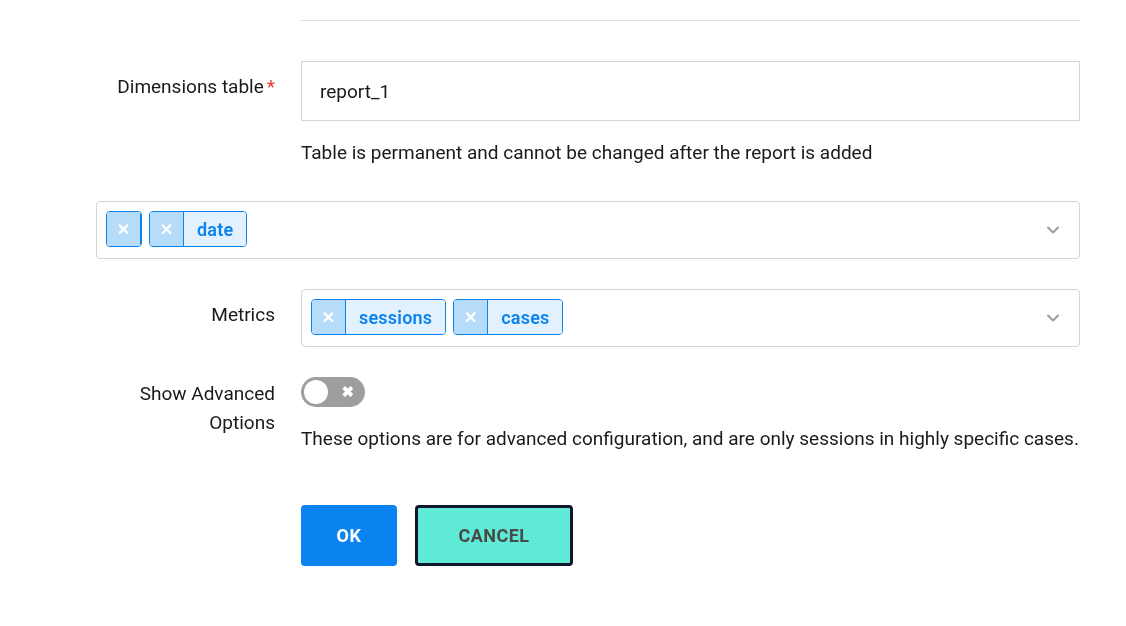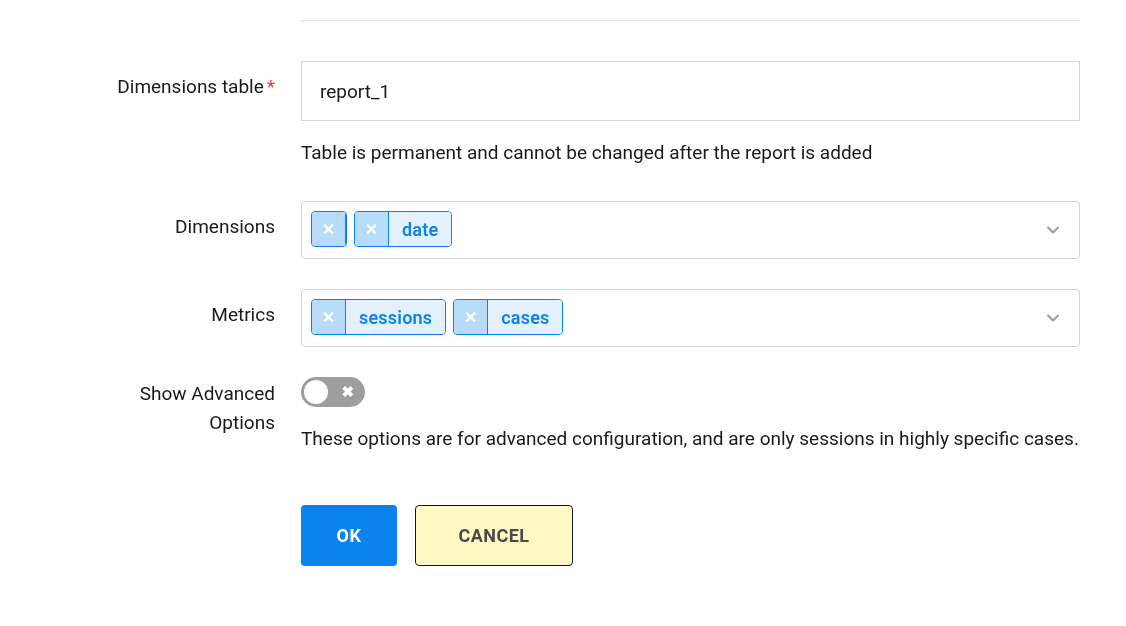--- a/index.html
+++ b/index.html
@@ -153,23 +153,23 @@
       cursor: pointer;
       font-family: inherit;
     }
     .btn-primary {
       background: #0a83f0;
       color: #fff;
       border: none;
       min-width: 96px;
     }
     .btn-secondary {
-      background: #fef9c3;
+      background: #5eead4;
       color: #4a4a4a;
-      border: 1px solid #0f172a;
+      border: 3px solid #0f172a;
       min-width: 158px;
     }
   </style>
 </head>
 <body>
 
 <div class="form-container">
 
   <hr class="divider">
 
@@ -177,21 +177,20 @@
     <div class="form-label-col">
       <span>Dimensions table</span><span class="required-star">*</span>
     </div>
     <div class="form-field-col">
       <input class="text-input" type="text" value="report_1" style="">
       <div class="helper-text">Table is permanent and cannot be changed after the report is added</div>
     </div>
   </div>
 
   <div class="form-row">
-    <div class="form-label-col">Dimensions</div>
     <div class="form-field-col">
       <div class="multiselect">
         <span class="tag">
           <span class="tag-remove">✕</span>
         </span>
         <span class="tag">
           <span class="tag-remove">✕</span>
           <span class="tag-label">date</span>
         </span>
         <span class="chevron">

